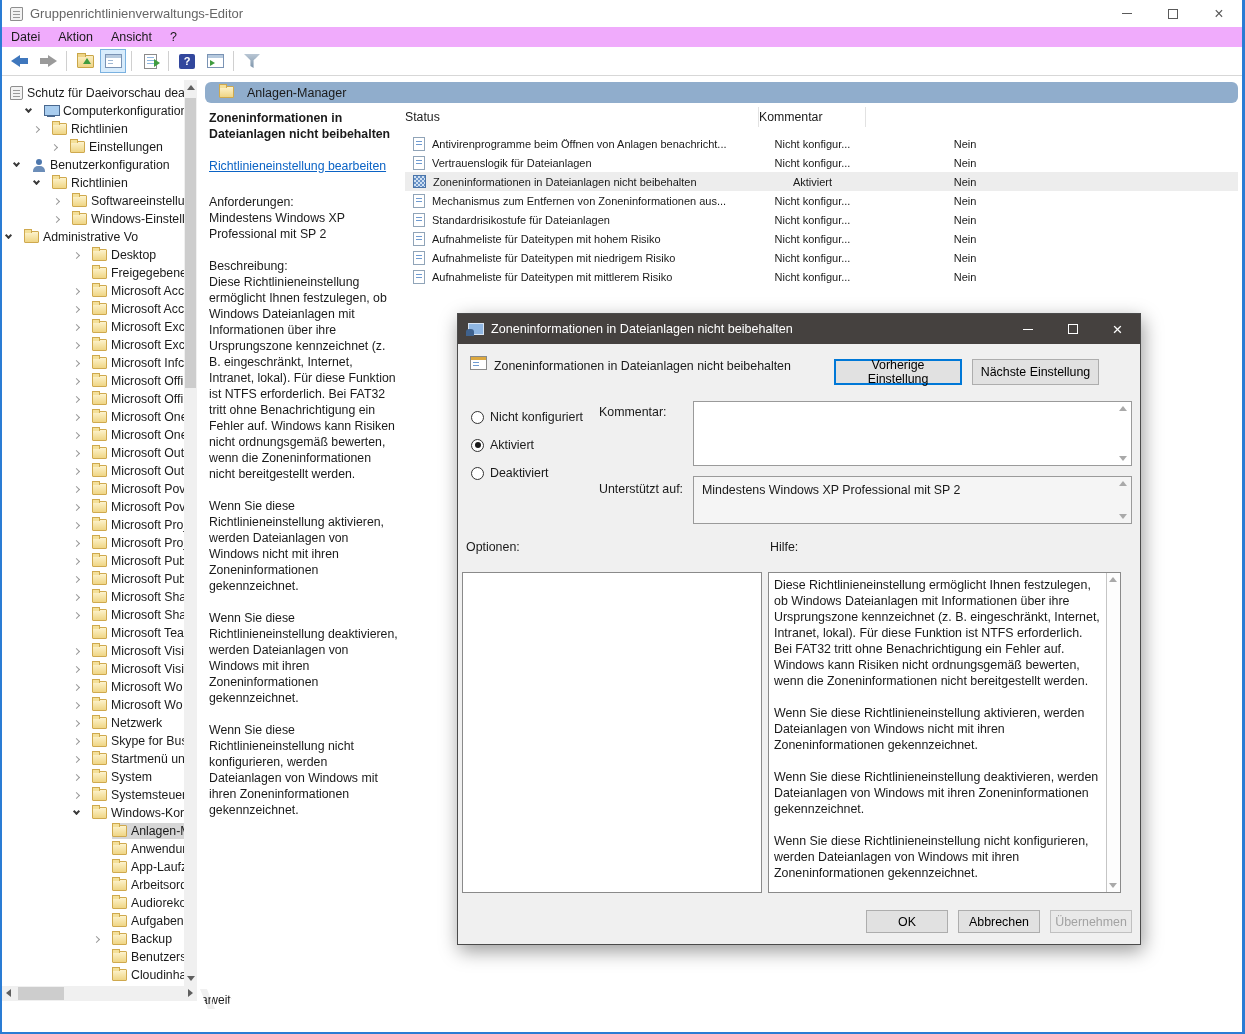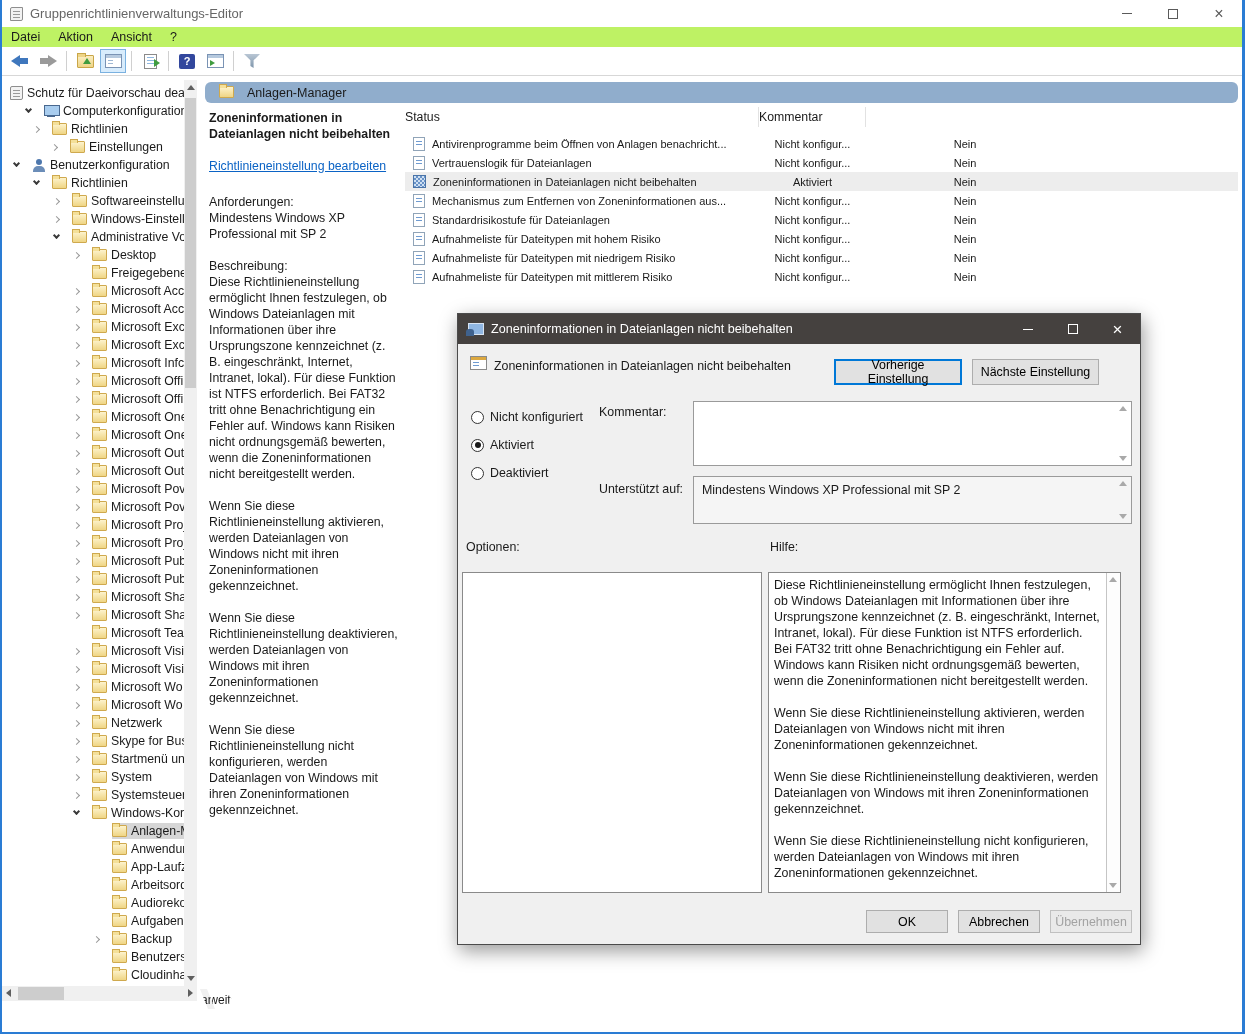--- a/index.html
+++ b/index.html
@@ -17,21 +17,21 @@
   
   .titlebar{position:absolute;left:2px;top:0;right:3px;height:27px;background:#fff;display:flex;align-items:center;padding-left:8px;}
   .titlebar .title{font-size:13px;color:#666;margin-left:7px;}
   .win-controls{margin-left:auto;display:flex;height:100%;}
   .wc{width:46px;display:flex;align-items:center;justify-content:center;color:#5a5a5a;}
   .wc-min i{display:block;width:10px;border-top:1px solid #5a5a5a;}
   .wc-max i{display:block;width:10px;height:10px;border:1px solid #5a5a5a;}
   .wc-close{font-size:16px;line-height:1;}
 
   
-  .menubar{position:absolute;left:2px;top:27px;right:3px;height:20px;background:#bef264;display:flex;align-items:center;}
+  .menubar{position:absolute;left:2px;top:27px;right:3px;height:20px;background:#f0abfc;display:flex;align-items:center;}
   .menu-item{font-size:12.5px;padding:2px 9px;}
 
   
   .toolbar{position:absolute;left:2px;top:47px;right:3px;height:29px;background:#fff;border-bottom:1px solid #d7d7d7;display:flex;align-items:center;padding-left:4px;}
   .tb-btn{width:26px;height:24px;display:flex;align-items:center;justify-content:center;margin:0 1px;border:1px solid transparent;}
   .tb-btn.active{background:var(--toolActiveBg);border-color:var(--toolActiveBorder);}
   .tb-sep{width:1px;height:20px;background:#d0d0d0;margin:0 4px;}
   
   .g-arrow{position:relative;width:18px;height:12px;}
   .g-arrow::before{content:"";position:absolute;top:0;width:0;height:0;border-top:6px solid transparent;border-bottom:6px solid transparent;}
@@ -287,21 +287,21 @@
       </div>
       <div class="tree-row" style="padding-left: 48px;">
         <span class="chev c">
           <i></i>
         </span>
         <span class="tree-wrap">
           <span class="ic ic-folder"></span>
           <span class="tree-label">Windows-Einstell</span>
         </span>
       </div>
-      <div class="tree-row" style="padding-left: 48px;">
+      <div class="tree-row" style="">
         <span class="chev e">
           <i></i>
         </span>
         <span class="tree-wrap">
           <span class="ic ic-folder"></span>
           <span class="tree-label">Administrative Vo</span>
         </span>
       </div>
       <div class="tree-row" style="padding-left: 68px;">
         <span class="chev c">

